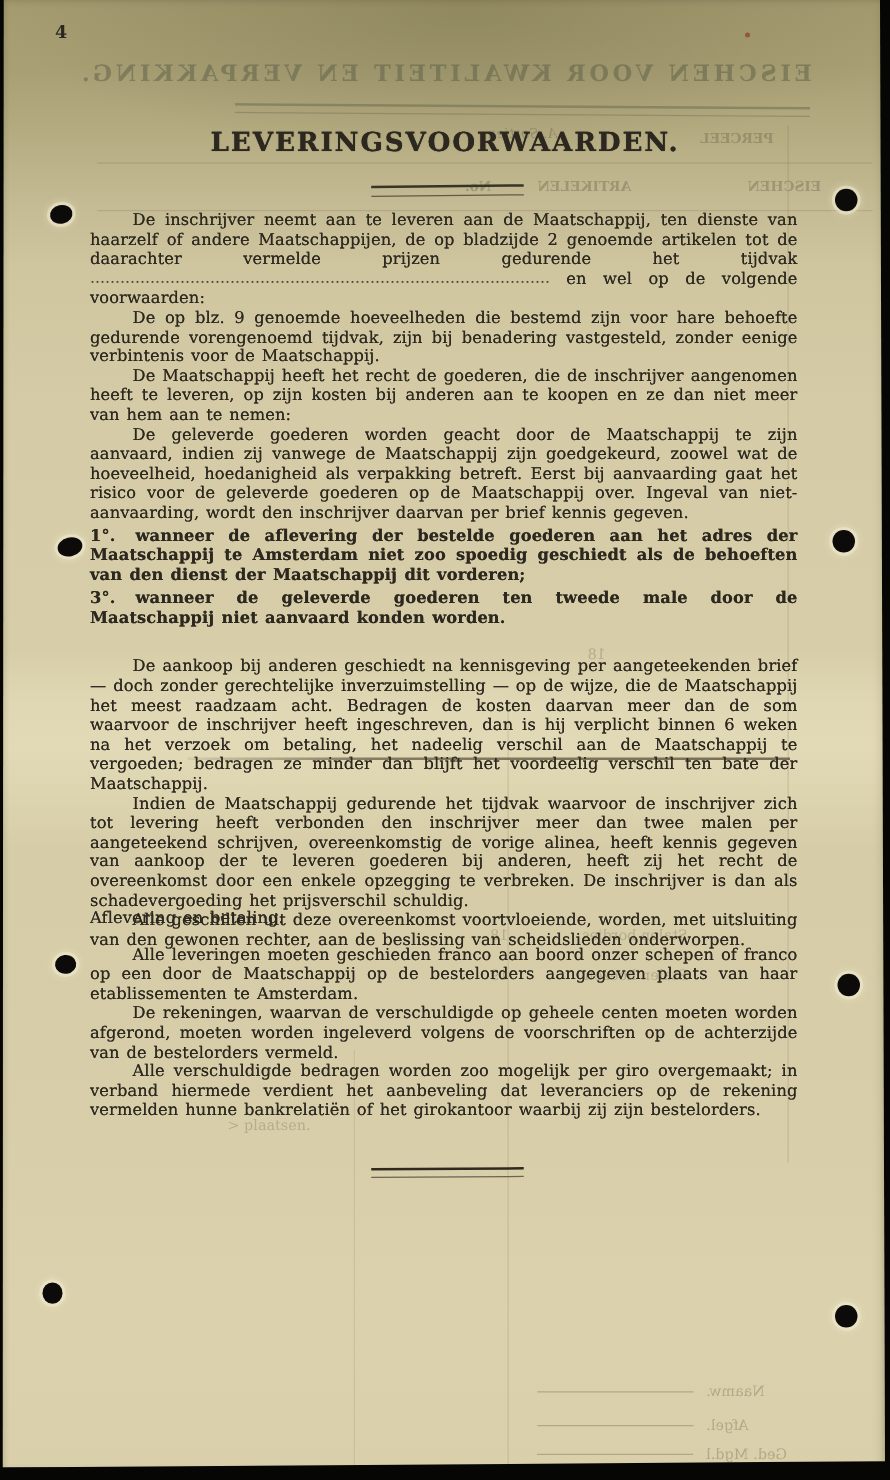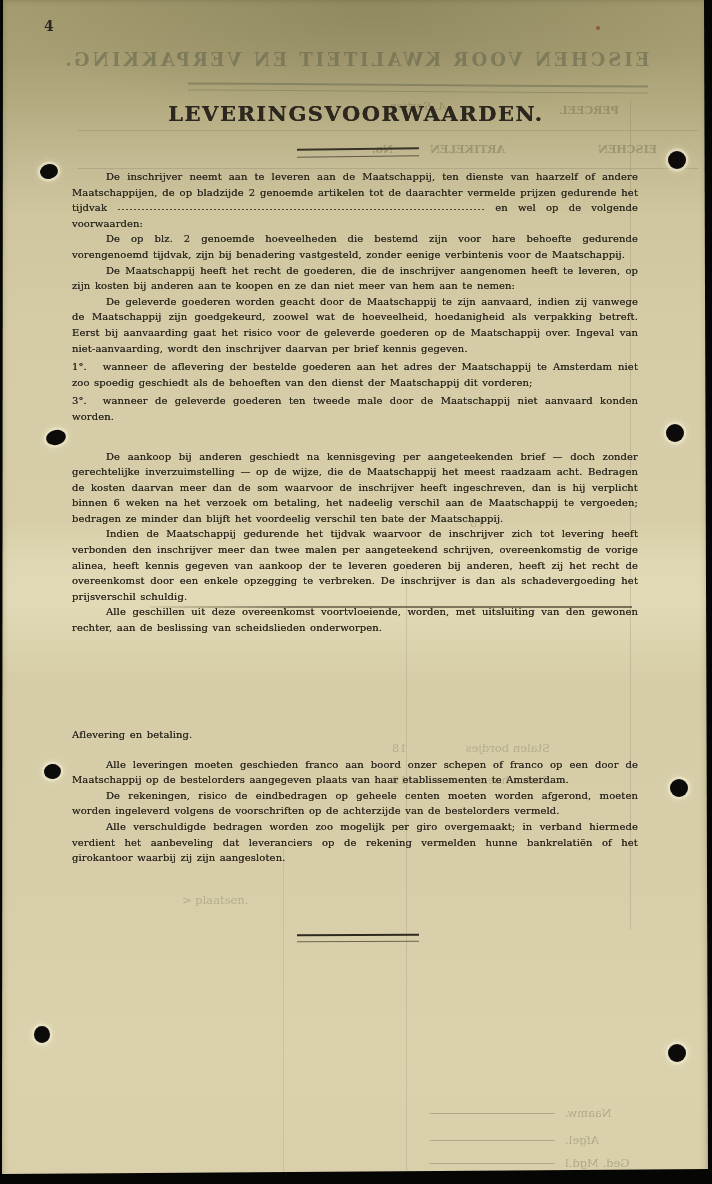--- a/index.html
+++ b/index.html
@@ -22,24 +22,24 @@
 
   
   .pagenum{position:absolute;left:44px;top:18px;font-size:14px;font-weight:bold;}
   .title{position:absolute;left:0;top:101px;width:712px;text-align:center;
     font-size:21px;font-weight:bold;letter-spacing:1.5px;
     text-shadow:0 0 0.6px rgba(30,26,18,0.9);}
   .title-rule{position:absolute;left:297px;top:148px;width:122px;height:6px;
     border-top:2px solid #39342a;border-bottom:1px solid #605a46;transform:rotate(-0.6deg);}
   .body1{position:absolute;left:72px;top:169px;width:566px;}
   .body2{position:absolute;left:72px;top:727px;width:566px;}
-  .body1 p,.body2 p{margin:0;font-size:10px;line-height:15.6px;text-align:justify;
+  .body1 p,.body2 p{margin:0;font-size:13px;line-height:15.6px;text-align:justify;
     text-indent:34px;letter-spacing:0.1px;word-spacing:1.2px;
     text-shadow:0 0 0.5px rgba(42,36,24,0.85);}
-  p.li{text-indent:0;margin:3px 0;}
+  p.li{text-indent:0;margin:3px 0;font-weight:bold;}
   p.li .marker{padding-right:16px;}
   p.mt8{margin-top:24px;}
   .dotted-blank{display:inline-block;width:368px;height:11px;vertical-align:baseline;
     background-image:radial-gradient(circle,#4a4434 0.7px,transparent 1px);
     background-size:4px 3px;background-repeat:repeat-x;background-position:0 100%;}
   .sec-head{position:relative;font-size:13.5px;font-weight:normal;text-indent:0 !important;
     margin:0 0 14px 0 !important;letter-spacing:0.3px;}
   .divider{position:absolute;left:297px;top:934px;width:122px;height:5px;
     border-top:2px solid #2f2a20;border-bottom:1px solid #6a6450;transform:rotate(-0.3deg);}
 
@@ -122,37 +122,37 @@
   <div class="content-layer">
     <div class="pagenum">4</div>
     <div class="title">LEVERINGSVOORWAARDEN.</div>
     <div class="title-rule"></div>
 
     <div class="body1">
       <p><span>De inschrijver neemt aan te leveren aan de Maatschappij, ten dienste van haarzelf of andere Maatschappijen, de op bladzijde 2 genoemde artikelen tot de daarachter vermelde prijzen gedurende het tijdvak</span>
         <span class="dotted-blank"></span>
         <span>en wel op de volgende voorwaarden:</span></p>
 
-      <p>De op blz. 2 genoemde hoeveelheden die bestemd zijn voor hare behoefte gedurende vorengenoemd tijdvak, zijn bij benadering vastgesteld, zonder eenige verbintenis voor de Maatschappij.</p>
+      <p>De op blz. 9 genoemde hoeveelheden die bestemd zijn voor hare behoefte gedurende vorengenoemd tijdvak, zijn bij benadering vastgesteld, zonder eenige verbintenis voor de Maatschappij.</p>
       <p>De Maatschappij heeft het recht de goederen, die de inschrijver aangenomen heeft te leveren, op zijn kosten bij anderen aan te koopen en ze dan niet meer van hem aan te nemen:</p>
       <p>De geleverde goederen worden geacht door de Maatschappij te zijn aanvaard, indien zij vanwege de Maatschappij zijn goedgekeurd, zoowel wat de hoeveelheid, hoedanigheid als verpakking betreft. Eerst bij aanvaarding gaat het risico voor de geleverde goederen op de Maatschappij over. Ingeval van niet-aanvaarding, wordt den inschrijver daarvan per brief kennis gegeven.</p>
 
       <p class="li"><span class="marker">1°.</span><span>wanneer de aflevering der bestelde goederen aan het adres der Maatschappij te Amsterdam niet zoo spoedig geschiedt als de behoeften van den dienst der Maatschappij dit vorderen;</span></p>
       <p class="li"><span class="marker">3°.</span><span>wanneer de geleverde goederen ten tweede male door de Maatschappij niet aanvaard konden worden.</span></p>
 
       <p class="mt8">De aankoop bij anderen geschiedt na kennisgeving per aangeteekenden brief — doch zonder gerechtelijke inverzuimstelling — op de wijze, die de Maatschappij het meest raadzaam acht. Bedragen de kosten daarvan meer dan de som waarvoor de inschrijver heeft ingeschreven, dan is hij verplicht binnen 6 weken na het verzoek om betaling, het nadeelig verschil aan de Maatschappij te vergoeden; bedragen ze minder dan blijft het voordeelig verschil ten bate der Maatschappij.</p>
       <p>Indien de Maatschappij gedurende het tijdvak waarvoor de inschrijver zich tot levering heeft verbonden den inschrijver meer dan twee malen per aangeteekend schrijven, overeenkomstig de vorige alinea, heeft kennis gegeven van aankoop der te leveren goederen bij anderen, heeft zij het recht de overeenkomst door een enkele opzegging te verbreken. De inschrijver is dan als schadevergoeding het prijsverschil schuldig.</p>
       <p>Alle geschillen uit deze overeenkomst voortvloeiende, worden, met uitsluiting van den gewonen rechter, aan de beslissing van scheidslieden onderworpen.</p>
     </div>
 
     <div class="body2">
       <p class="sec-head">Aflevering en betaling.</p>
       <p>Alle leveringen moeten geschieden franco aan boord onzer schepen of franco op een door de Maatschappij op de bestelorders aangegeven plaats van haar etablissementen te Amsterdam.</p>
-      <p>De rekeningen, risico de eindbedragen op geheele centen moeten worden afgerond, moeten worden ingeleverd volgens de voorschriften op de achterzijde van de bestelorders vermeld.</p>
-      <p>Alle verschuldigde bedragen worden zoo mogelijk per giro overgemaakt; in verband hiermede verdient het aanbeveling dat leveranciers op de rekening vermelden hunne bankrelatiën of het girokantoor waarbij zij zijn aangesloten.</p>
+      <p>De rekeningen, waarvan de verschuldigde op geheele centen moeten worden afgerond, moeten worden ingeleverd volgens de voorschriften op de achterzijde van de bestelorders vermeld.</p>
+      <p>Alle verschuldigde bedragen worden zoo mogelijk per giro overgemaakt; in verband hiermede verdient het aanbeveling dat leveranciers op de rekening vermelden hunne bankrelatiën of het girokantoor waarbij zij zijn bestelorders.</p>
     </div>
 
     <div class="divider"></div>
   </div>
 
   <div class="holes-layer">
     <div class="hole h-l1"></div>
     <div class="hole h-l2"></div>
     <div class="hole h-l3"></div>
     <div class="hole h-l4"></div>

